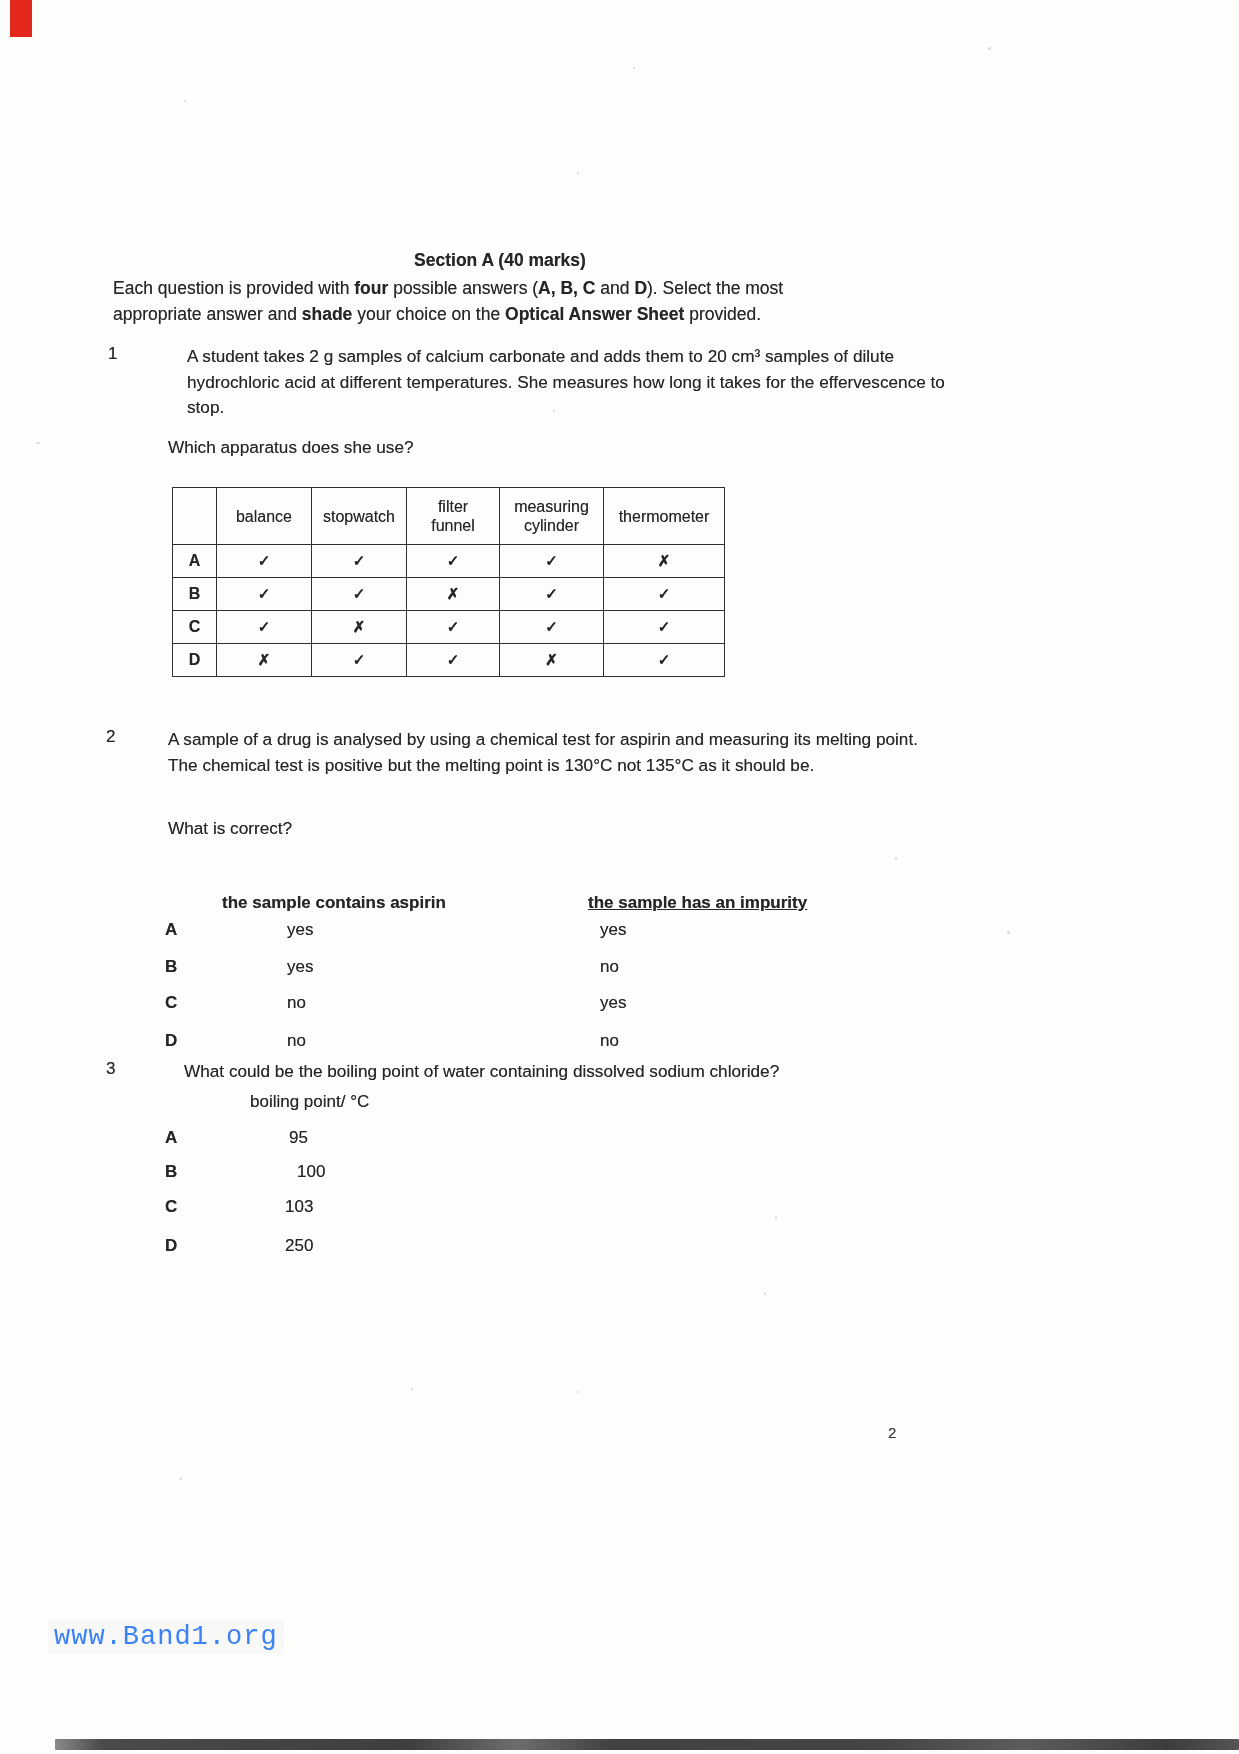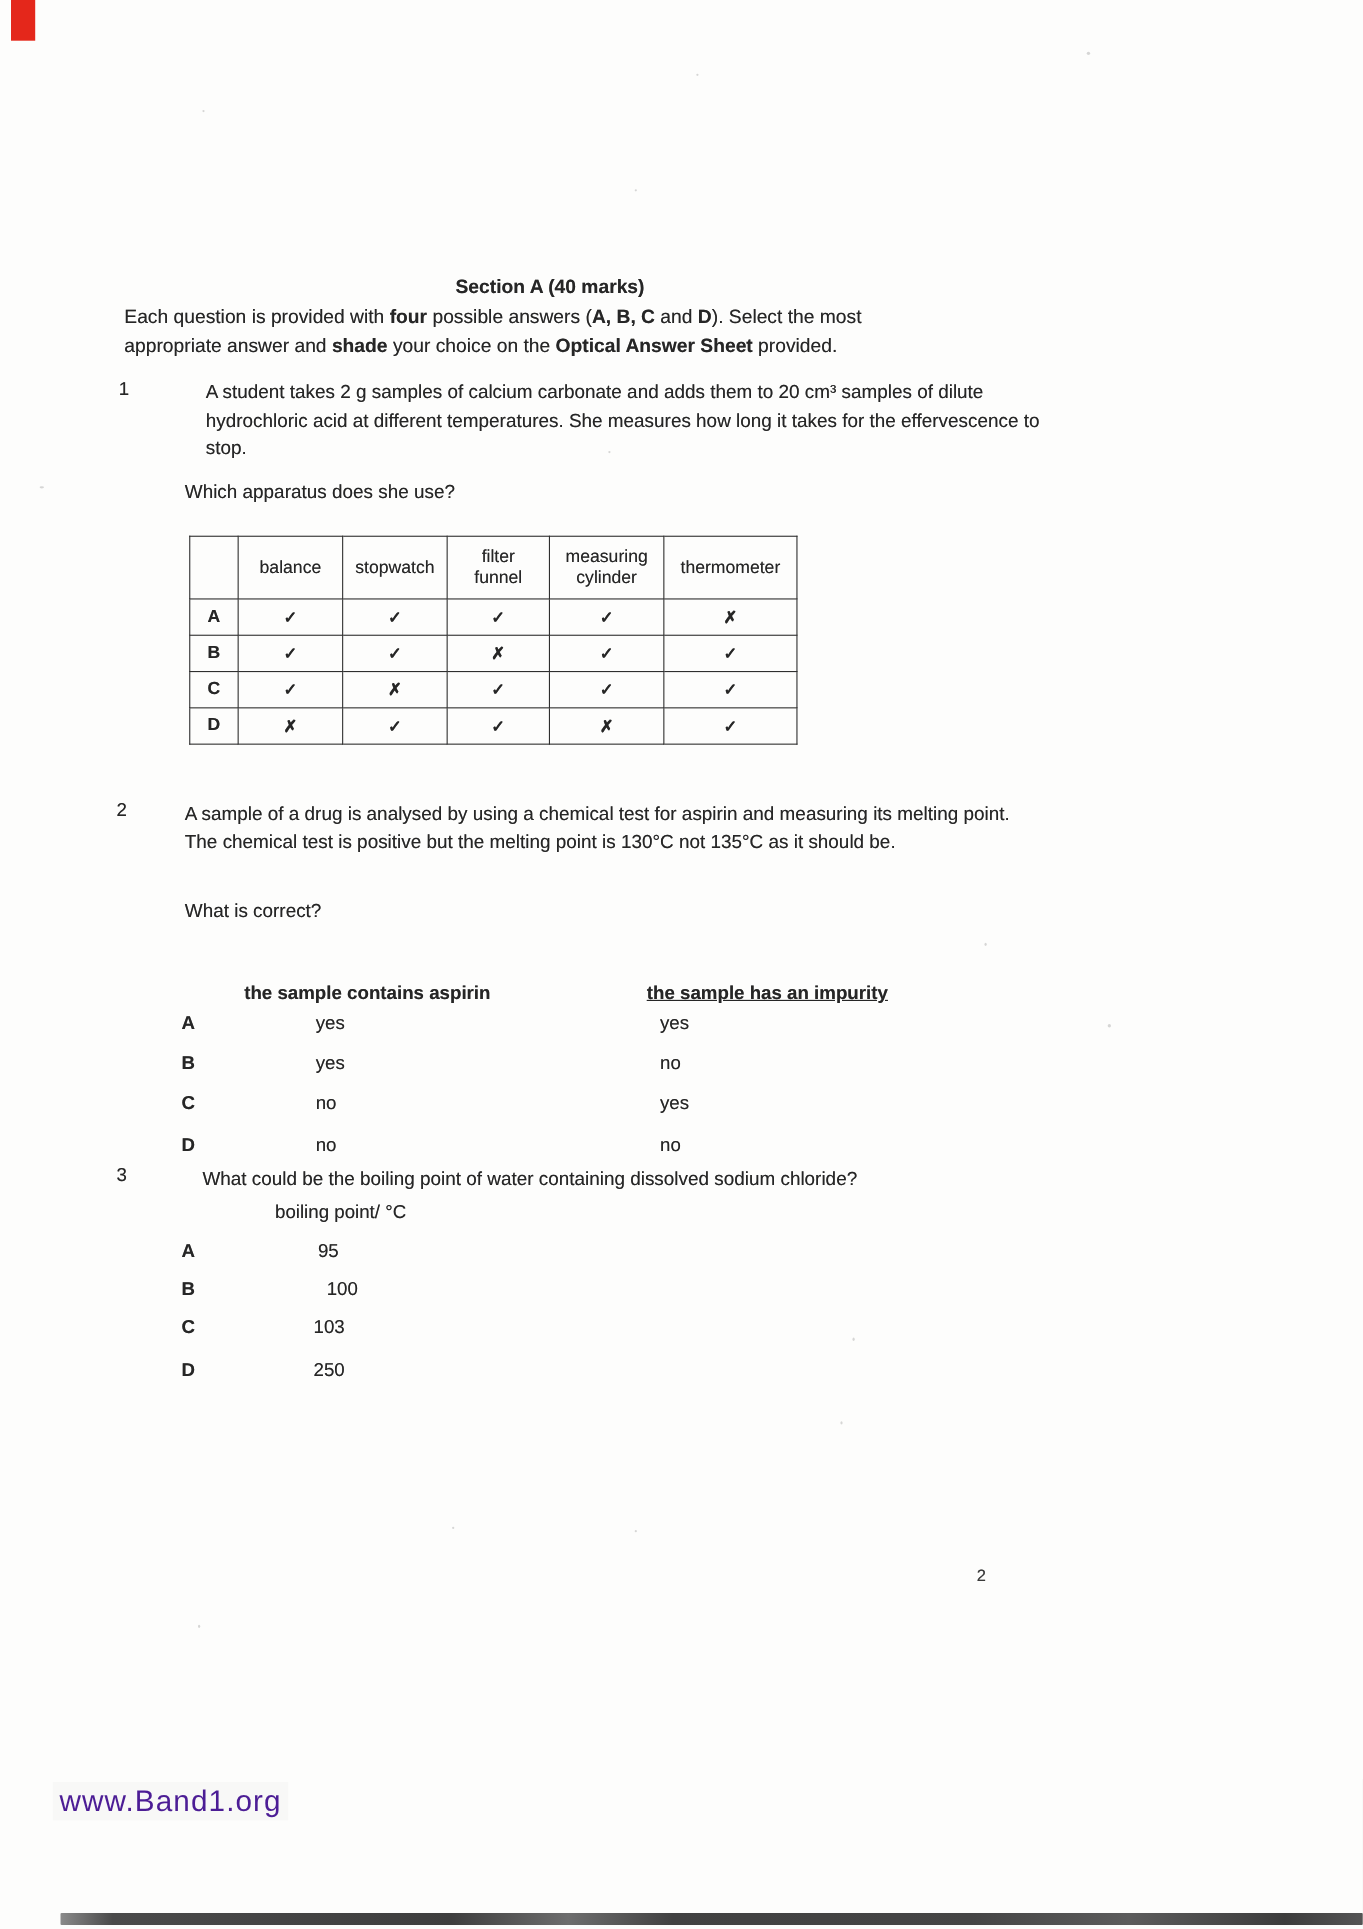--- a/index.html
+++ b/index.html
@@ -35,21 +35,21 @@
 
   
   .optrow span { position:absolute; white-space:nowrap; }
   .optlabel { font-weight:bold; font-size:17px; }
   .optval   { font-size:17px; }
   .colhdr   { font-weight:bold; font-size:17px; white-space:nowrap; }
 
   
   .page-number { font-size:15px; color:#3a3a3a; }
   .watermark {
-    font-family:Liberation Sans, sans-serif; font-size:27px; color:#4c1d95;
+    font-family:Liberation Mono, monospace; font-size:27px; color:#3b82f6;
     letter-spacing:1px; text-shadow:none; background:rgba(0,0,0,0.02); padding:2px 6px;
   }
   .bottom-bar {
     height:11px;
     background:linear-gradient(90deg,#8a8a8a 0%,#4a4a4a 4%,#3e3e3e 30%,#6d6d6d 39%,#414141 47%,#454545 70%,#5c5c5c 82%,#3c3c3c 94%,#555 100%);
     border-radius:1px;
   }
   .red-mark { background:#e4271b; }
   .speck { position:absolute; background:#9a9a9a; opacity:0.4; border-radius:50%; }
 </style>

